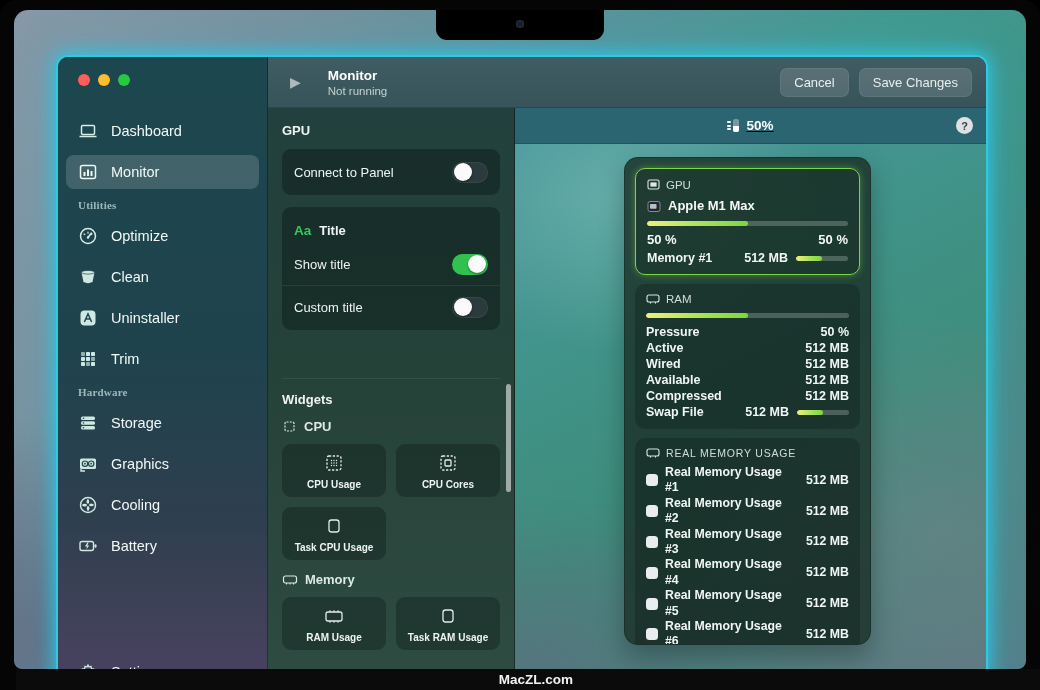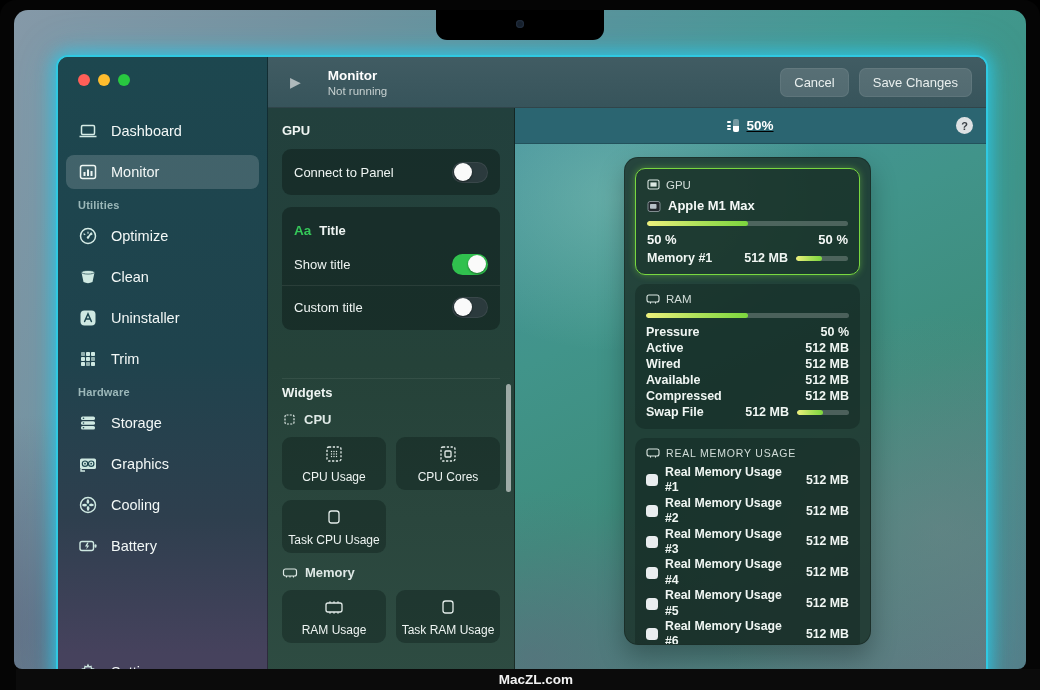--- a/index.html
+++ b/index.html
@@ -21,21 +21,21 @@
 
   
   .sidebar{position:relative;width:209px;flex:none;background:linear-gradient(180deg,#1d474f 0%,#1f434d 48%,#2e3f4e 74%,#46425d 96%);border-right:1px solid rgba(0,0,0,.35);}
   .traffic{display:flex;gap:8px;padding:17px 0 0 20px;}
   .tl{width:12px;height:12px;border-radius:50%;}
   .tl.red{background:#ff5f58}.tl.yellow{background:#febc2e}.tl.green{background:#28c840}
   .nav{margin-top:28px;padding:0 8px;}
   .nav-item{display:flex;align-items:center;gap:13px;height:34px;padding:0 11px;margin-bottom:7px;border-radius:8px;color:#f3f8f7;font-size:14.5px;}
   .nav-item.selected{background:rgba(255,255,255,.16);}
   .nav-icon{width:21px;height:21px;flex:none;display:flex;align-items:center;justify-content:center;}
-  .nav-section{font-size:11px;font-weight:bold;color:rgba(178,205,204,.85);padding:3px 12px 8px;letter-spacing:.2px;}
+  .nav-section{font-size:11px;font-weight:bold;color:rgba(178,205,204,.85);padding:3px 12px 8px;letter-spacing:.2px;font-family:Liberation Serif, serif;}
   .settings-item{position:absolute;left:8px;right:8px;top:598px;}
 
   
   .main{flex:1;display:flex;flex-direction:column;min-width:0;}
   .toolbar{height:50px;flex:none;display:flex;align-items:center;padding:0 14px;background:linear-gradient(#415c63,#37545b);border-bottom:1px solid rgba(0,0,0,.25);}
   .play{margin-left:8px;color:#aeb9bb;font-size:14px;line-height:1;}
   .title-block{margin-left:27px;}
   .tb-title{font-size:13.5px;font-weight:bold;color:#fff;}
   .tb-status{font-size:11.5px;color:#c6d0d0;margin-top:2px;}
   .tb-spacer{flex:1;}
@@ -49,25 +49,25 @@
   .card{background:rgba(9,22,19,.42);border-radius:9px;padding:12px;margin-bottom:12px;}
   .crow{display:flex;align-items:center;justify-content:space-between;min-height:22px;font-size:13px;color:#eef4f2;}
   .crow + .crow{margin-top:12px;}
   .icon-label{display:flex;align-items:center;gap:8px;font-weight:bold;}
   .aa{color:#35c759;font-weight:bold;font-size:13.5px;}
   .cdivider{height:1px;background:rgba(255,255,255,.08);margin:10px -12px;}
   .tgl{position:relative;width:36px;height:21px;border-radius:11px;background:#2b3a3d;box-shadow:inset 0 0 0 1px rgba(255,255,255,.07);flex:none;}
   .tgl .knob{position:absolute;top:1.5px;left:2px;width:18px;height:18px;border-radius:50%;background:#fafafa;box-shadow:0 1px 2px rgba(0,0,0,.45);}
   .tgl.on{background:#30c14e;box-shadow:none;}
   .tgl.on .knob{left:auto;right:2px;}
-  .widgets-sep{margin-top:48px;border-top:1px solid rgba(255,255,255,.07);padding-top:6px;}
+  .widgets-sep{margin-top:48px;border-top:1px solid rgba(255,255,255,.07);padding-top:13px;}
   .wsub{display:flex;align-items:center;gap:7px;font-size:13px;font-weight:bold;color:#dfe9e6;margin:12px 0 10px;}
   .widget-grid{display:grid;grid-template-columns:1fr 1fr;gap:10px;}
   .widget-card{background:rgba(9,22,19,.35);border-radius:9px;height:53px;display:flex;flex-direction:column;align-items:center;justify-content:center;gap:5px;}
-  .widget-card .wlabel{font-size:12px;font-weight:normal;color:#eef4f2;}
+  .widget-card .wlabel{font-size:10px;font-weight:bold;color:#eef4f2;}
   .scrollbar{position:absolute;right:3px;top:276px;width:5px;height:108px;border-radius:3px;background:rgba(255,255,255,.55);}
 
   
   .preview-pane{flex:1;display:flex;flex-direction:column;min-width:0;}
   .menubar{position:relative;height:35px;flex:none;background:#2b6571;border-bottom:1px solid rgba(0,0,0,.18);display:flex;align-items:center;justify-content:center;gap:7px;text-decoration:underline;}
   .mb-val{font-size:13.5px;font-weight:bold;color:#fff;}
   .ram-mini{display:flex;align-items:flex-end;gap:2px;}
   .ram-letters{display:flex;flex-direction:column;gap:1.5px;margin-bottom:2px;}
   .ram-letters i{display:block;width:4px;height:2px;background:#fff;border-radius:1px;}
   .ram-gauge{position:relative;width:6px;height:13px;border-radius:2px;background:rgba(255,255,255,.35);overflow:hidden;}

